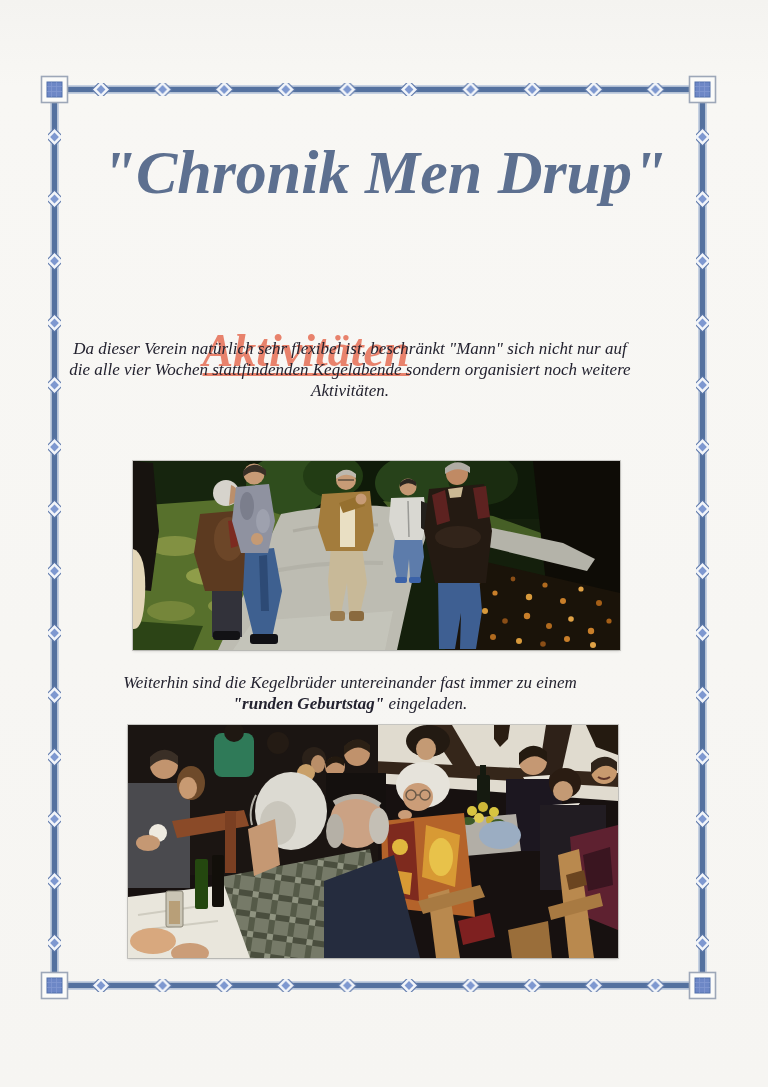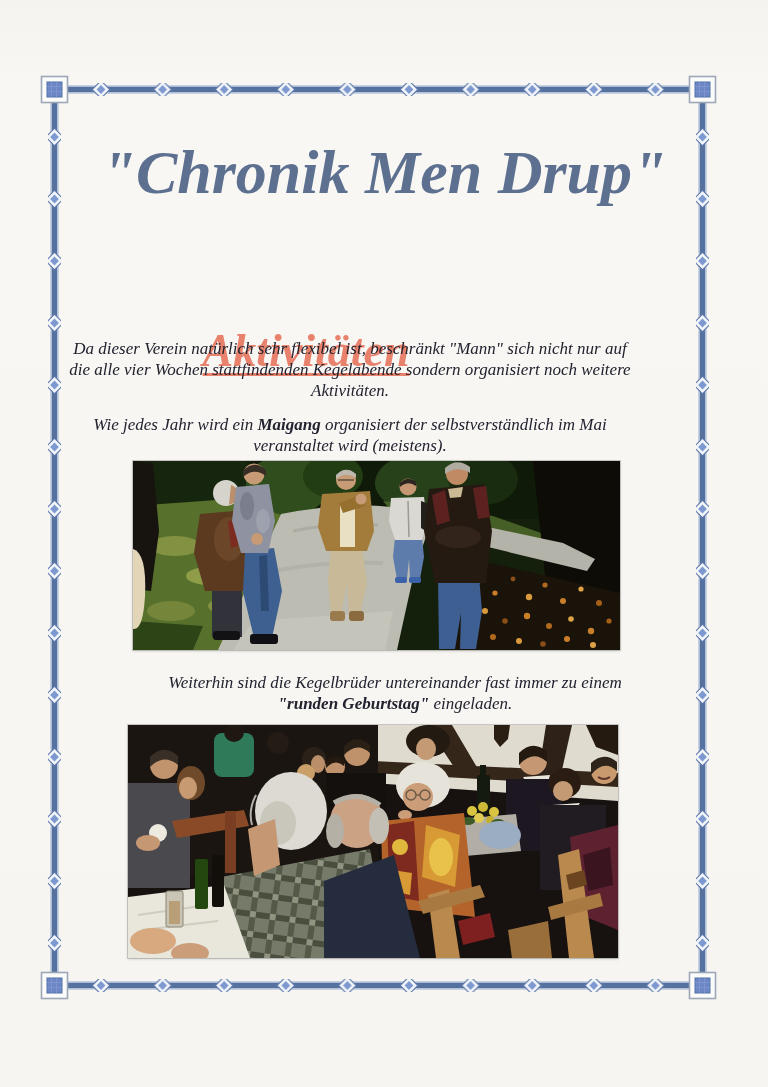--- a/index.html
+++ b/index.html
@@ -37,21 +37,21 @@
     font-style:italic;
     font-size:17px;line-height:21px;
     color:#23222f;
     margin:0;
   }
   .para .inner{display:inline-block;}
   .p-intro{top:338px;}
   .p-intro .inner{max-width:578px;}
   .p-maigang{top:414px;}
   .p-maigang .inner{max-width:545px;}
-  .p-geb{top:672px;margin-left:45px;}
+  .p-geb{top:672px;}
   .p-geb .inner{max-width:485px;}
   .bold{font-weight:700;}
   .photo{
     position:absolute;margin:0;padding:0;line-height:0;
     box-shadow:0 0 0 1px rgba(120,120,115,.35), 0 1px 3px rgba(0,0,0,.18);
     background:#111;
   }
   .photo1{left:133px;top:461px;width:487px;height:189px;}
   .photo2{left:128px;top:725px;width:490px;height:233px;}
   .photo svg{display:block;}
@@ -109,21 +109,20 @@
   </svg>
 
   <h1 class="title">
     <div>"Chronik Men Drup"</div>
   </h1>
 
   <h2 class="heading"><span class="u">Aktivitäten</span></h2>
 
   <p class="para p-intro"><span class="inner">Da dieser Verein natürlich sehr flexibel ist, beschränkt "Mann" sich nicht nur auf die alle vier Wochen stattfindenden Kegelabende sondern organisiert noch weitere Aktivitäten.</span></p>
 
-  <p class="para p-maigang"><span class="inner"><span>Wie jedes Jahr wird ein </span><span class="bold">Maigang</span><span> organisiert der selbstverständlich im Mai veranstaltet wird (meistens).</span></span></p>
 
   <figure class="photo photo1">
     <svg width="487" height="189" viewBox="0 0 487 189" preserveAspectRatio="none">
       <rect width="487" height="189" fill="#141f0c"></rect>
 
       <rect x="0" y="0" width="487" height="58" fill="#0f1a09"></rect>
       <ellipse cx="60" cy="20" rx="70" ry="30" fill="#16250e"></ellipse>
       <ellipse cx="155" cy="24" rx="42" ry="30" fill="#2f4d1d"></ellipse>
       <ellipse cx="200" cy="15" rx="30" ry="22" fill="#223c14"></ellipse>
       <ellipse cx="290" cy="22" rx="48" ry="30" fill="#27421a"></ellipse>

